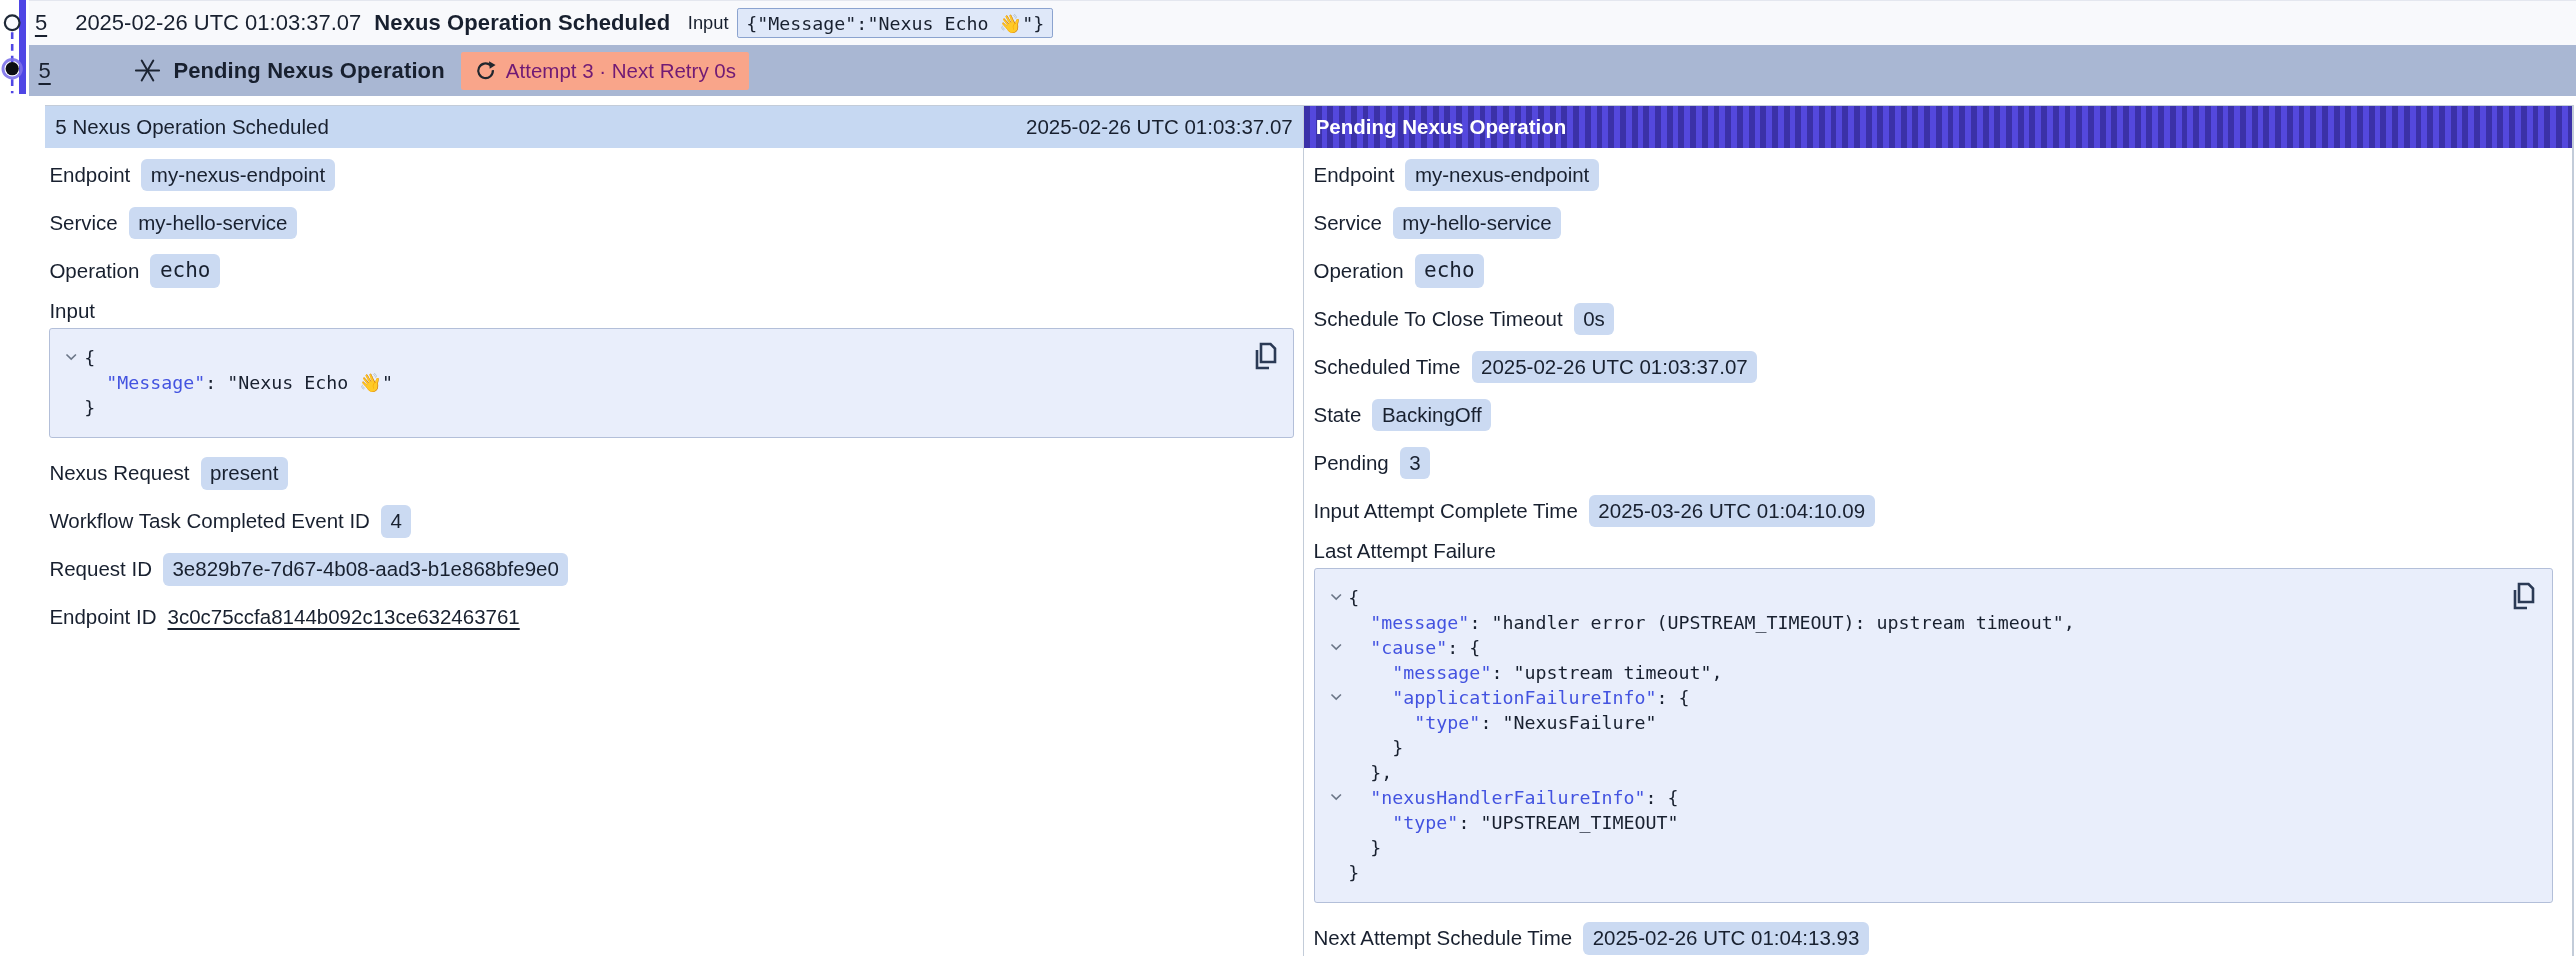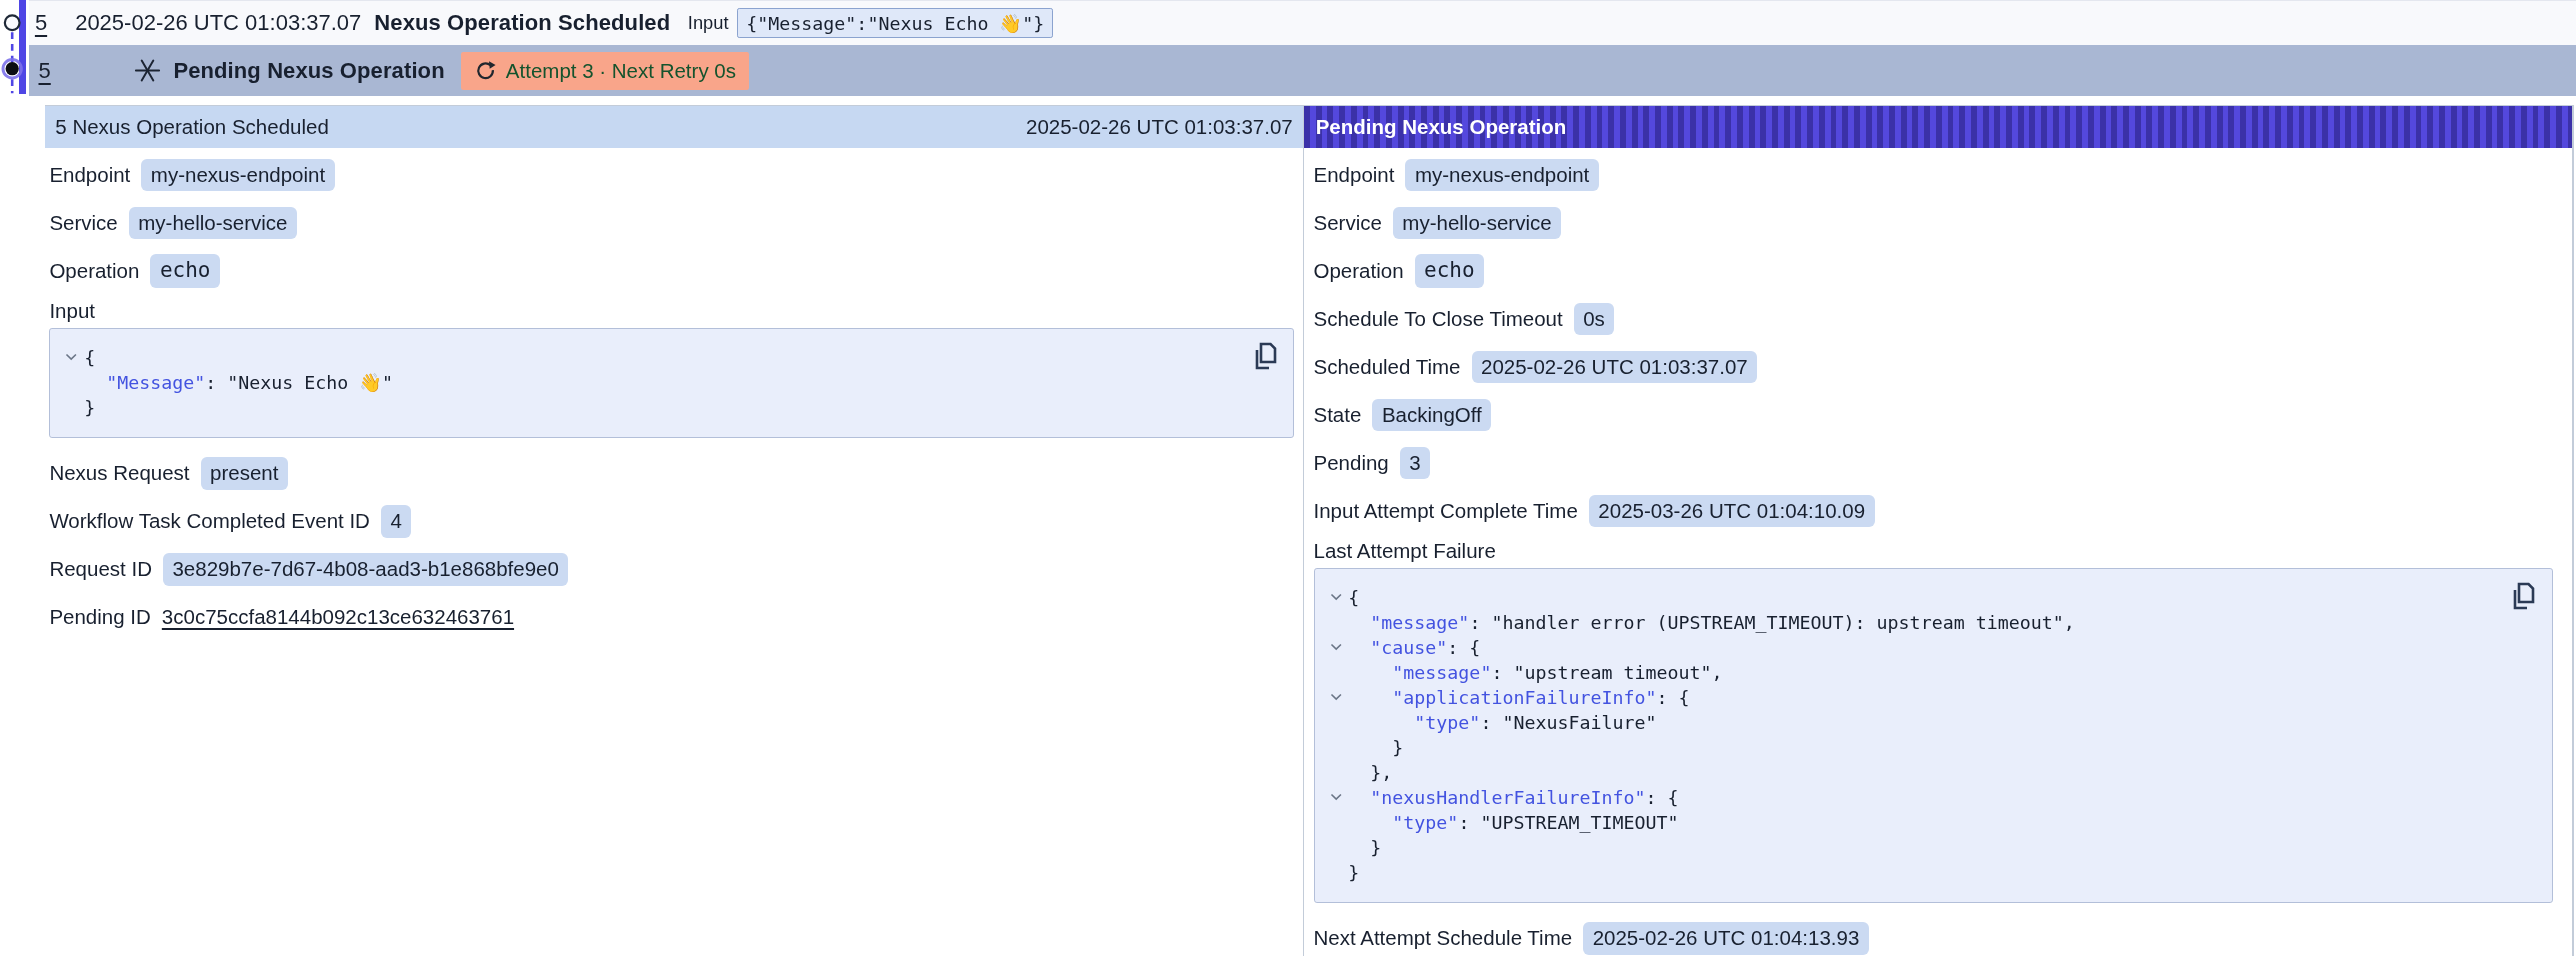--- a/index.html
+++ b/index.html
@@ -25,21 +25,21 @@
   .event-id{font-size:22px;color:var(--text);text-decoration:underline;text-underline-offset:5.1px;text-decoration-thickness:1.5px;cursor:pointer;}
   .row1 .event-id{margin-left:5.9px;}
   .row1 .event-time{font-size:22px;margin-left:28px;}
   .event-title{font-size:22px;font-weight:700;letter-spacing:0.1px;text-align:right;}
   .row1 .event-title{margin-left:13px;}
   .row1 .input-label{font-size:18.3px;margin-left:17.6px;}
   .input-chip{margin-left:8.8px;font-size:18.3px;background:var(--chip-bg);border:1.5px solid var(--chip-border);border-radius:2.2px;padding:3.7px 8px;white-space:pre;}
   .row2 .event-id{margin-left:9.5px;}
   .asterisk{margin-left:82px;flex:none;}
   .row2 .event-title{margin-left:11.7px;}
-  .attempt-chip{margin-left:16px;height:38px;display:flex;align-items:center;gap:8.8px;background:var(--attempt-badge-bg);padding:0 13px;border-radius:2.2px;font-size:20.5px;color:#14532d;}
+  .attempt-chip{margin-left:16px;height:38px;display:flex;align-items:center;gap:8.8px;background:var(--attempt-badge-bg);padding:0 13px;border-radius:2.2px;font-size:20.5px;color:#701a75;}
 
   
   .panels{position:absolute;left:45px;top:105px;right:2.2px;bottom:0;display:flex;border-top:1.5px solid var(--divider);border-right:2.2px solid var(--divider);background:#fff;}
   .panel{background:#fff;min-width:0;}
   .panel.left{width:1258px;flex:none;}
   .panel.right{flex:1;border-left:1.5px solid var(--divider);}
   .panel-header{height:42px;display:flex;align-items:center;justify-content:space-between;padding:0 10.3px;font-size:20.5px;background:var(--panel-header-bg);}
   .panel.right .panel-header{
     background:repeating-linear-gradient(90deg,var(--stripe-dark) 0 5.9px,var(--stripe-light) 5.9px 11.7px);
     color:#fff;font-weight:600;padding:0 11.7px;justify-content:flex-start;
@@ -153,21 +153,21 @@
         </div>
         <div class="field">
           <span class="field-label">Workflow Task Completed Event ID</span>
           <span class="badge">4</span>
         </div>
         <div class="field">
           <span class="field-label">Request ID</span>
           <span class="badge">3e829b7e-7d67-4b08-aad3-b1e868bfe9e0</span>
         </div>
         <div class="field">
-          <span class="field-label">Pending ID</span>
+          <span class="field-label">Endpoint ID</span>
           <a class="value-link" href="#">3c0c75ccfa8144b092c13ce632463761</a>
         </div>
       </div>
   </section>
 
   <section class="panel right">
     <header class="panel-header">
       <span>Pending Nexus Operation</span>
     </header>
     <div class="panel-body" id="right-fields">

